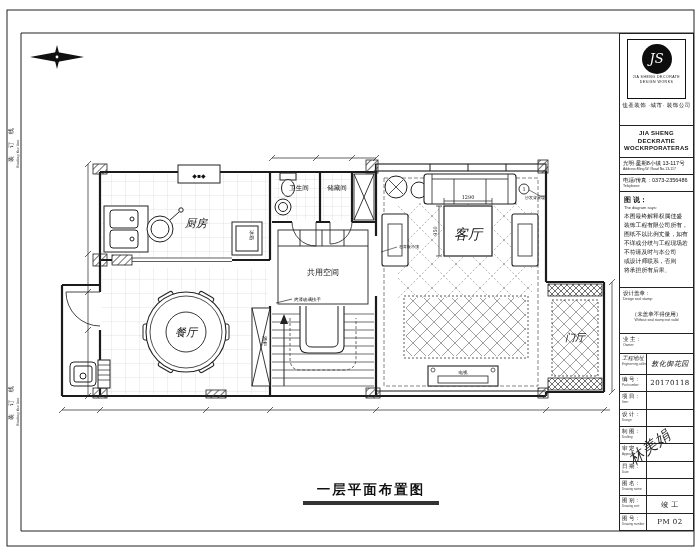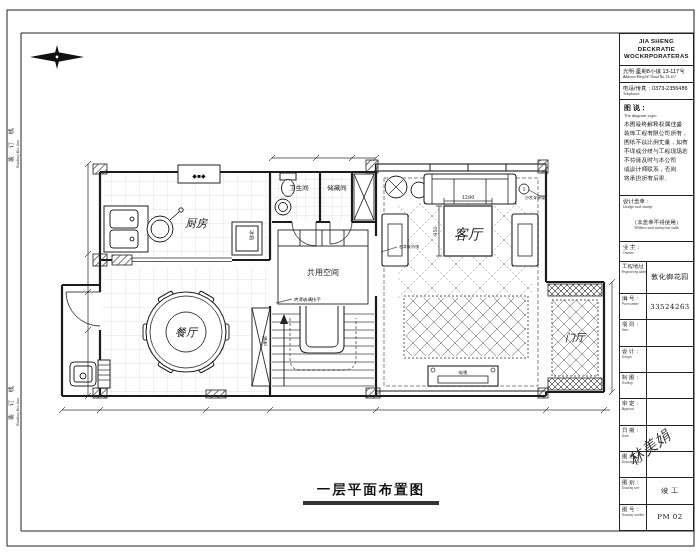--- a/index.html
+++ b/index.html
@@ -26,21 +26,21 @@
   .notes .hd{font-size:7px;font-weight:bold;}
   .notes .hd-en{font-size:4px;color:#333;margin-bottom:2px;}
   .notes .ln{font-size:5.8px;line-height:9px;white-space:nowrap;overflow:hidden;}
   .seal{height:46px;padding:2px 3px;position:relative;}
   .seal .warn{text-align:center;font-size:5.5px;margin-top:10px;}
   .seal .warn-en{text-align:center;font-size:3.5px;color:#333;}
   .owner{height:20px;padding:2px 3px;}
   .rows{flex:1;display:flex;flex-direction:column;}
   .tb-row{display:flex;flex:1;border-bottom:1px solid #222;box-sizing:border-box;}
   .tb-row:last-child{border-bottom:none;}
-  .tb-row.first{flex:1.25;}
+  .tb-row.first{flex:1.25;font-style:italic;}
   .tb-lab{width:27px;border-right:1px solid #222;padding:1px 2px;box-sizing:border-box;overflow:hidden;}
   .tb-lab .cn{font-size:5.5px;line-height:7px;white-space:nowrap;}
   .tb-lab .en{font-size:3px;line-height:4px;color:#444;white-space:nowrap;}
   .tb-val{flex:1;text-align:center;font-family:"DejaVu Serif",serif;font-size:7px;
           display:flex;align-items:center;justify-content:center;letter-spacing:.5px;}
   .sig{position:absolute;left:626px;top:438px;transform:rotate(-36deg);font-family:"DejaVu Serif",serif;
        font-style:italic;font-size:15px;color:#2b2b2b;z-index:3;letter-spacing:1px;}
 
   
   .plan-title{position:absolute;left:303px;top:481px;width:136px;text-align:center;
@@ -262,20 +262,28 @@
     <text transform="rotate(90 263 336)" x="263" y="336" font-size="5">酒柜</text>
     <text x="463" y="374" font-size="4.5" text-anchor="middle">电视</text>
     <text x="468" y="198.5" font-size="5" text-anchor="middle">1290</text>
     <text transform="rotate(-90 437 231)" x="437" y="231" font-size="5" text-anchor="middle">950</text>
     <text x="524" y="191" font-size="5" text-anchor="middle">1</text>
     <text x="199" y="178" font-size="6" text-anchor="middle">◆▪◆</text>
   </g>
 </svg>
 
 <div class="tb">
+  <div class="sec logo-wrap">
+    <div class="logo-box">
+      <div class="emblem">JS</div>
+      <div class="logo-cap">JIA SHENG DECORATE</div>
+      <div class="logo-cap">DESIGN WORKS</div>
+    </div>
+    <div class="company-cn">佳圣装饰 ·城市· 装饰公司</div>
+  </div>
   <div class="sec en-box">
     <div>JIA SHENG DECKRATIE</div>
     <div>WOCKRPORATERAS</div>
   </div>
   <div class="sec cell">
     <div class="cn">光明·星期8小镇 13-117号</div>
     <div class="en">Address:Ming.W. Road No.13-117</div>
   </div>
   <div class="sec cell">
     <div class="cn">电话/传真：0373-2356486</div>
@@ -308,21 +316,21 @@
           <div class="cn">工程地址：</div>
           <div class="en">Engineering address:</div>
         </div>
       <div class="tb-val">敦化御花园</div>
     </div>
     <div class="tb-row">
       <div class="tb-lab">
           <div class="cn">编 号：</div>
           <div class="en">Part number:</div>
         </div>
-      <div class="tb-val">33524263</div>
+      <div class="tb-val">20170118</div>
     </div>
     <div class="tb-row">
       <div class="tb-lab">
           <div class="cn">项 目：</div>
           <div class="en">Item:</div>
         </div>
       <div class="tb-val"></div>
     </div>
     <div class="tb-row">
       <div class="tb-lab">

